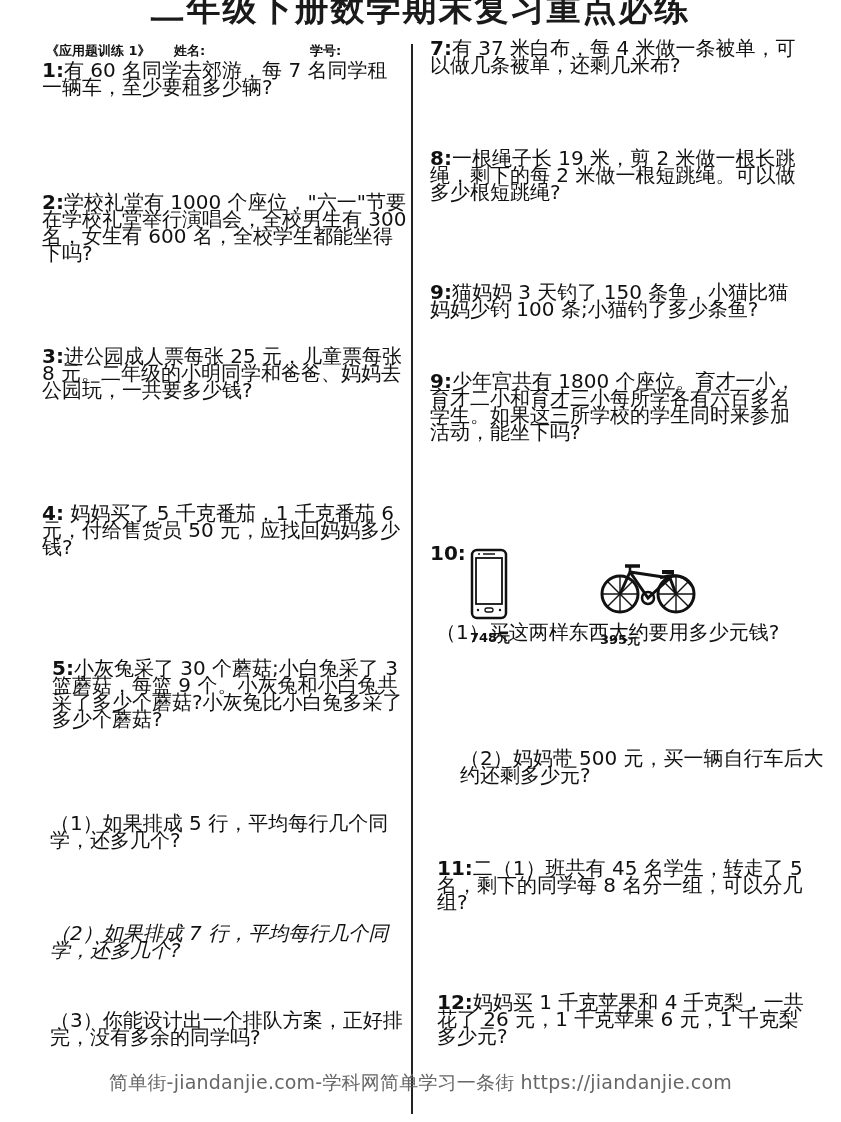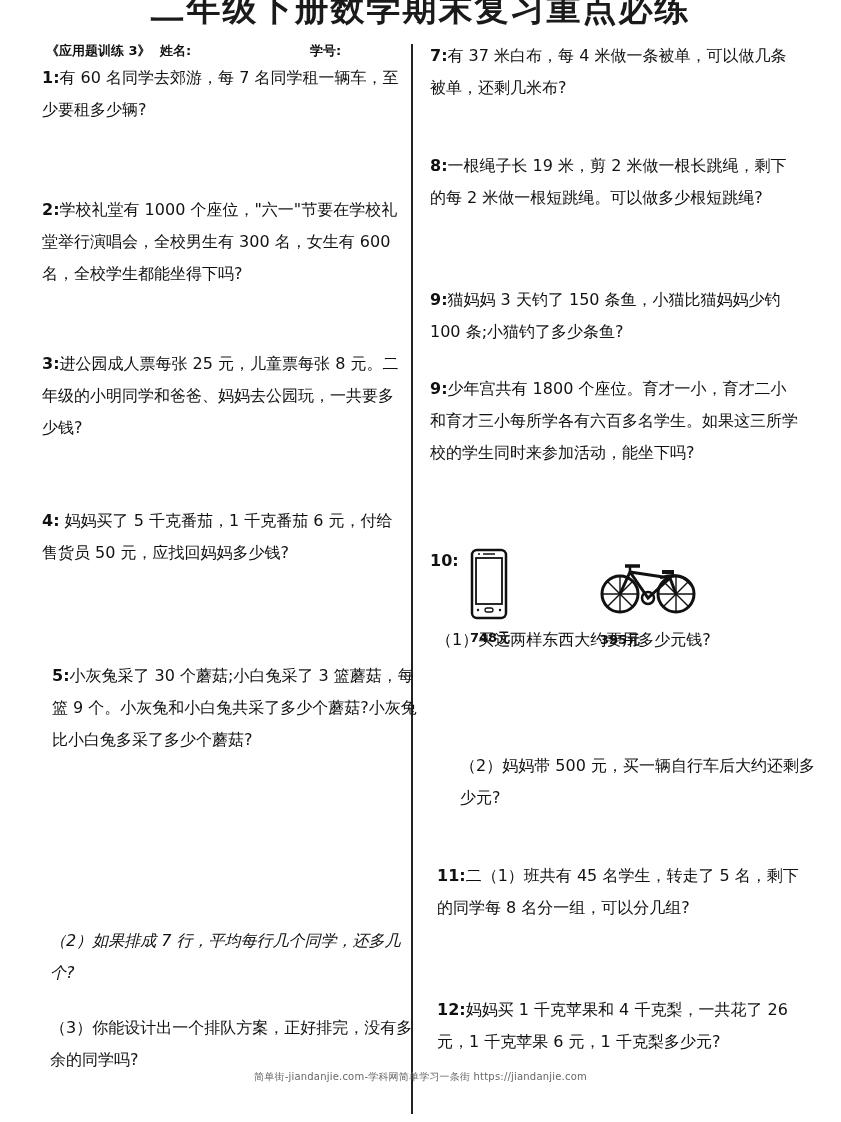--- a/index.html
+++ b/index.html
@@ -37,22 +37,22 @@
     }
     .header-line {
       position: absolute;
       top: 42px;
       font-size: 13px;
       font-weight: bold;
       line-height: 18px;
     }
     .q {
       position: absolute;
-      font-size: 16px;
-      line-height: 32px;
+      font-size: 20px;
+      line-height: 17px;
       color: #111;
     }
     .q p {
       margin: 0;
     }
     .q .num {
       font-weight: bold;
     }
     .left { left: 42px; width: 365px; }
     .right { left: 430px; width: 370px; }
@@ -61,36 +61,36 @@
       position: absolute;
       font-size: 13px;
       font-weight: bold;
     }
     .watermark {
       position: absolute;
       top: 1070px;
       left: 0;
       width: 841px;
       text-align: center;
-      font-size: 10px;
+      font-size: 19px;
       color: #666666;
       letter-spacing: 0.2px;
     }
   </style>
 </head>
 <body>
 
 <div>
 
   <div class="title">二年级下册数学期末复习重点必练</div>
 
   <div class="divider"></div>
 
-  <div class="header-line" style="left:46px;">《应用题训练 3》</div>
-  <div class="header-line" style="left:160px;">姓名:</div>
+  <div class="header-line" style="left:46px;">《应用题训练 1》</div>
+  <div class="header-line" style="left:174px;">姓名:</div>
   <div class="header-line" style="left:310px;">学号:</div>
 
   <div class="q left" style="top:62px;">
     <p><span class="num">1:</span><span>有 60 名同学去郊游，每 7 名同学租一辆车，至少要租多少辆?</span></p>
   </div>
 
   <div class="q left" style="top:194px;">
     <p><span class="num">2:</span><span>学校礼堂有 1000 个座位，"六一"节要在学校礼堂举行演唱会，全校男生有 300 名，女生有 600 名，全校学生都能坐得下吗?</span></p>
   </div>
 
@@ -100,20 +100,21 @@
 
   <div class="q left" style="top:505px;">
     <p><span class="num">4:</span><span>  妈妈买了 5 千克番茄，1 千克番茄 6 元，付给售货员  50 元，应找回妈妈多少钱?</span></p>
   </div>
 
   <div class="q left" style="top:660px; left:52px;">
     <p><span class="num">5:</span><span>小灰兔采了 30 个蘑菇;小白兔采了 3 篮蘑菇，每篮 9 个。小灰兔和小白兔共采了多少个蘑菇?小灰兔比小白兔多采了多少个蘑菇?</span></p>
   </div>
 
   <div class="q left" style="top:815px; left:50px;">
+    <p><span>（1）</span><span>如果排成 5 行，平均每行几个同学，还多几个?</span></p>
   </div>
 
   <div class="q left" style="top:925px; left:50px;font-style:italic;">
     <p><span>（2）</span><span>如果排成 7 行，平均每行几个同学，还多几个?</span></p>
   </div>
 
   <div class="q left" style="top:1012px; left:50px;">
     <p><span>（3）</span><span>你能设计出一个排队方案，正好排完，没有多余的同学吗?</span></p>
   </div>
 

